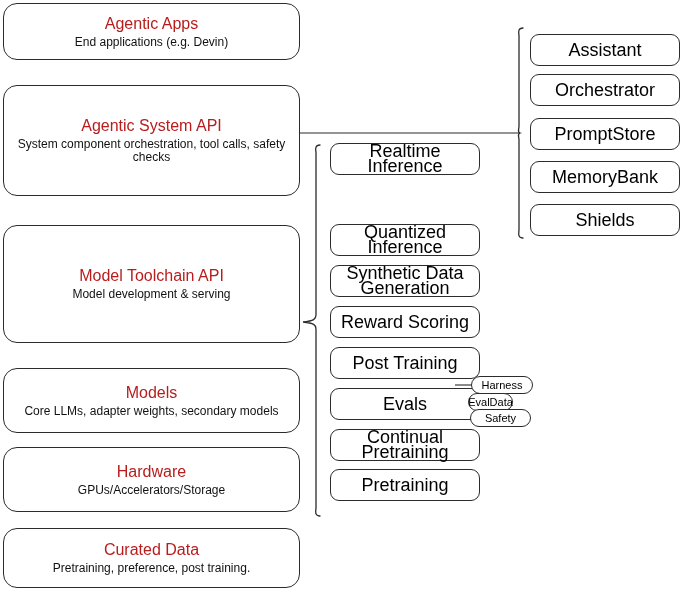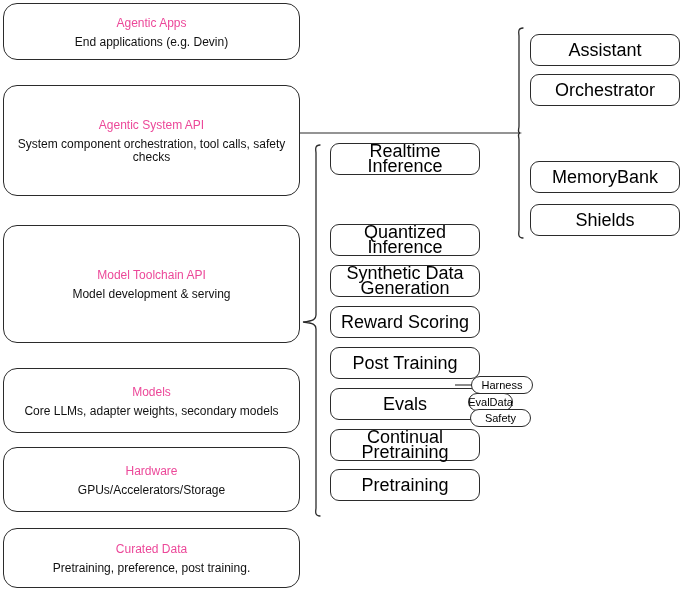--- a/index.html
+++ b/index.html
@@ -32,23 +32,23 @@
     align-items: center;
     justify-content: center;
     text-align: center;
   }
   
   .layer {
     border-radius: 14px;
     padding: 4px 10px;
   }
   .layer .title {
-    font-size: 12px;
+    font-size: 16px;
     line-height: 17px;
-    color: #ec4899;
+    color: #b91c1c;
   }
   .layer .subtitle {
     font-size: 12px;
     line-height: 13px;
     margin-top: 4px;
     color: #111;
   }
   
   .capsule {
     border-radius: 9px;
@@ -166,20 +166,23 @@
   <div class="oval" style="left:470px; top:409px; width:61px; height:18px;">
     <span>Safety</span>
   </div>
 
   <div class="node capsule" style="left:530px; top:34px; width:150px; height:32px;">
     <span>Assistant</span>
   </div>
   <div class="node capsule" style="left:530px; top:74px; width:150px; height:32px;">
     <span>Orchestrator</span>
   </div>
+  <div class="node capsule" style="left:530px; top:118px; width:150px; height:32px;">
+    <span>PromptStore</span>
+  </div>
   <div class="node capsule" style="left:530px; top:161px; width:150px; height:32px;">
     <span>MemoryBank</span>
   </div>
   <div class="node capsule" style="left:530px; top:204px; width:150px; height:32px;">
     <span>Shields</span>
   </div>
 
 </div>
 
 </body></html>

